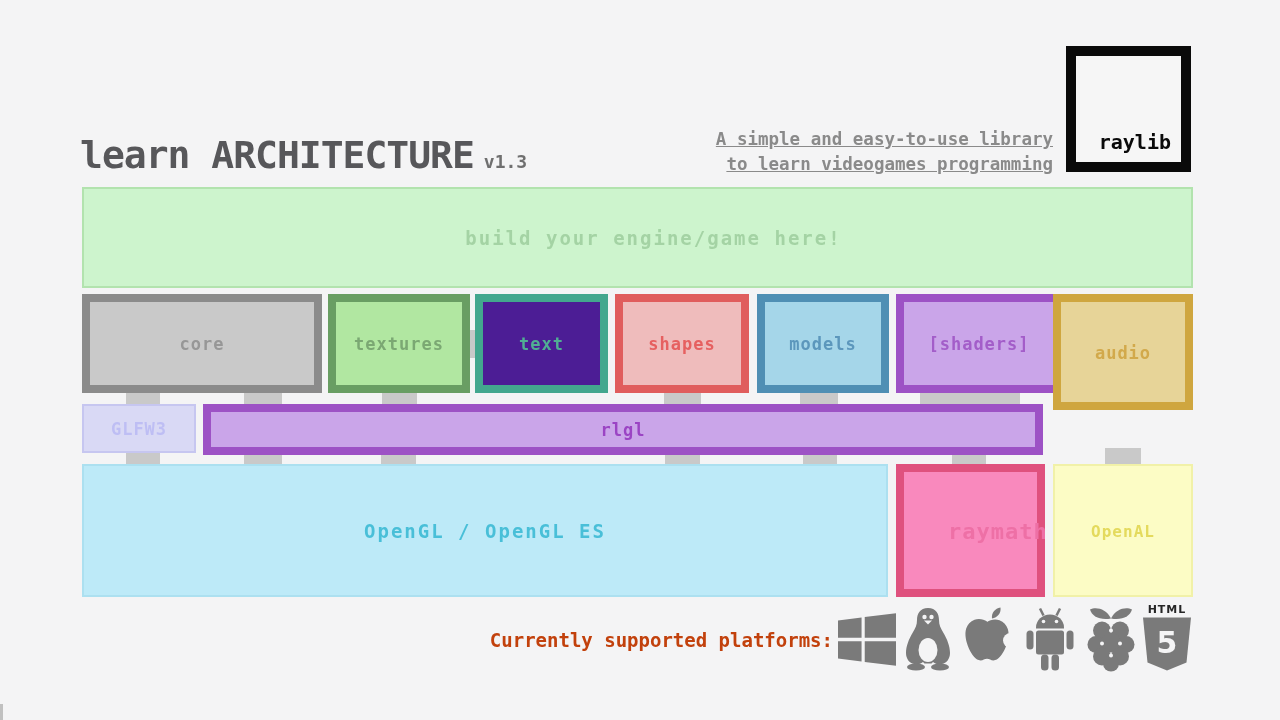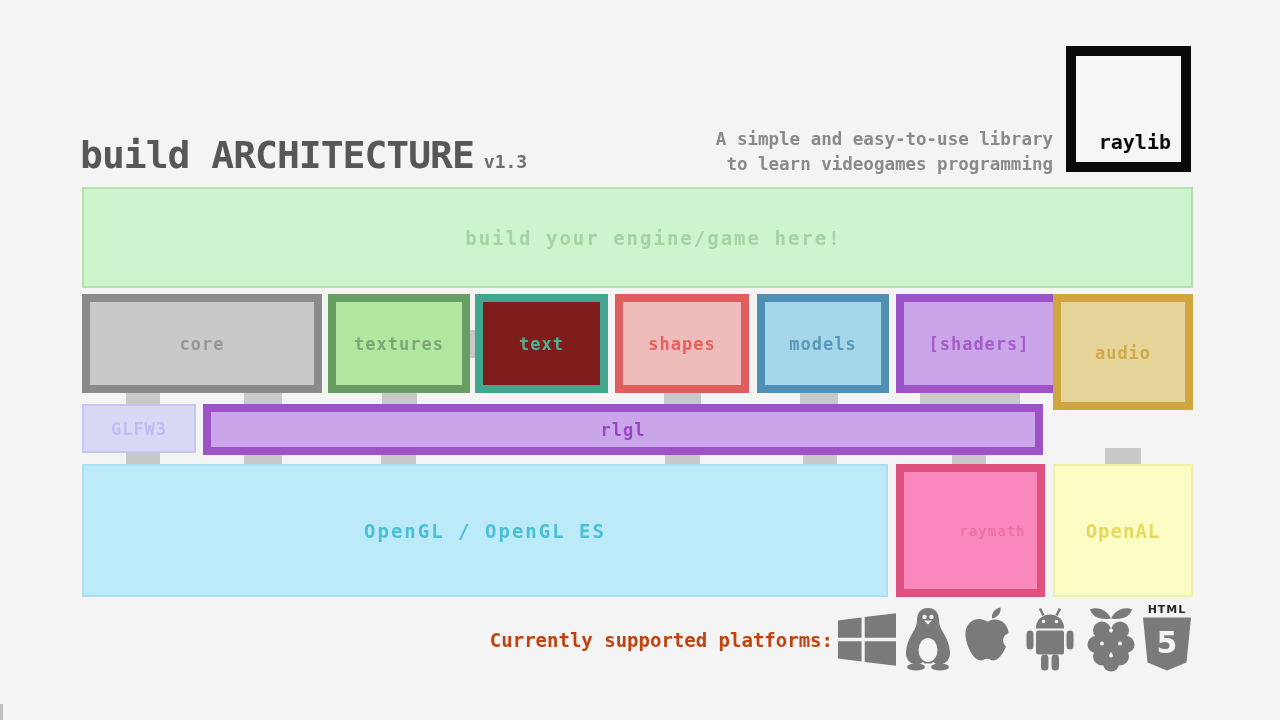--- a/index.html
+++ b/index.html
@@ -10,21 +10,21 @@
   }
   .abs{position:absolute;}
   
   .title{
     left:80px; top:133px; font-size:38px; font-weight:bold; color:#57575a;
     letter-spacing:-1px; white-space:nowrap;
   }
   .version{font-size:18px; font-weight:bold; color:#6f6f6f; letter-spacing:0; margin-left:10px;}
   .tagline{
     right:227px; top:127px; text-align:right; font-size:17.5px; font-weight:bold;
-    color:#8a8a8a; line-height:25px; white-space:nowrap; letter-spacing:0;
+    color:#8a8a8a; line-height:25px; white-space:nowrap; letter-spacing:0;text-decoration:underline;
   }
   .logo{
     left:1066px; top:46px; width:125px; height:126px; box-sizing:border-box;
     border:10px solid #0a0a0a; background:#f6f6f6;
   }
   .logo-label{
     position:absolute; right:10px; bottom:8px; font-size:20px; font-weight:bold; color:#0a0a0a;
   }
   
   .box{box-sizing:border-box; z-index:2;}
@@ -44,23 +44,23 @@
   .mb-audio   {left:1053px;width:140px; height:116px;}
   .mrow .lbl{font-size:17px;}
   .mb-audio .lbl{top:41px; transform:none;}
   .glfw{left:82px; top:404px; width:114px; height:49px; border:2px solid;}
   .glfw .lbl{font-size:17px;}
   .rlgl{left:203px; top:404px; width:840px; height:51px; border:8px solid;}
   .rlgl .lbl{font-size:17px;}
   .opengl{left:82px; top:464px; width:806px; height:133px; border:2px solid;}
   .opengl .lbl{font-size:19px; letter-spacing:2px;}
   .raymath{left:896px; top:464px; width:149px; height:133px; border:8px solid;}
-  .raymath .lbl{font-size:14px;margin-left:44px;}
+  .raymath .lbl{font-size:22px;margin-left:44px;}
   .openal{left:1053px; top:464px; width:140px; height:133px; border:2px solid;}
-  .openal .lbl{font-size:19px;}
+  .openal .lbl{font-size:16px;}
   
   .tab{position:absolute; background:#c9c9c9; z-index:1;}
   .rowA{top:385px; height:22px;}
   .rowB{top:448px; height:20px;}
   
   .platforms-label{
     right:447px; top:629px; font-size:19px; font-weight:bold; color:#c2410c;
     white-space:nowrap; letter-spacing:0;
   }
   .picon{position:absolute;}
@@ -76,21 +76,21 @@
     font-family:"DejaVu Sans", sans-serif;
   }
   .edge-artifact{left:0; top:704px; width:3px; height:16px; background:#c0c0c0;}
 </style>
 </head>
 <body>
 
 <div id="stage">
 
   <div class="abs title">
-    <span>build ARCHITECTURE</span><span class="version">v1.3</span>
+    <span>learn ARCHITECTURE</span><span class="version">v1.3</span>
   </div>
   <div class="abs tagline">
     <div>A simple and easy-to-use library</div>
     <div>to learn videogames programming</div>
   </div>
   <div class="abs logo">
     <div class="logo-label">raylib</div>
   </div>
 
   <div class="tab rowA" style="left:126px;width:34px;"></div>
@@ -112,21 +112,21 @@
   <div class="abs box banner" style="background-color: rgb(205, 244, 205); border-color: rgb(178, 227, 174); color: rgb(164, 211, 164);">
     <div class="lbl">build your engine/game here!</div>
   </div>
 
   <div class="abs box mrow mb-core" style="background-color: rgb(201, 201, 201); border-color: rgb(139, 139, 139); color: rgb(151, 151, 151);">
     <div class="lbl">core</div>
   </div>
   <div class="abs box mrow mb-textures" style="background-color: rgb(177, 231, 161); border-color: rgb(105, 158, 99); color: rgb(123, 168, 115);">
     <div class="lbl">textures</div>
   </div>
-  <div class="abs box mrow mb-text" style="background-color: #7f1d1d; border-color: rgb(67, 167, 142); color: rgb(80, 174, 147); padding-left: 33px;">
+  <div class="abs box mrow mb-text" style="background-color: #4c1d95; border-color: rgb(67, 167, 142); color: rgb(80, 174, 147); padding-left: 33px;">
     <div class="lbl">text</div>
   </div>
   <div class="abs box mrow mb-shapes" style="background-color: rgb(239, 188, 188); border-color: rgb(224, 93, 93); color: rgb(230, 96, 96);">
     <div class="lbl">shapes</div>
   </div>
   <div class="abs box mrow mb-models" style="background-color: rgb(165, 214, 233); border-color: rgb(79, 143, 180); color: rgb(92, 151, 188);">
     <div class="lbl">models</div>
   </div>
   <div class="abs box mrow mb-shaders" style="background-color: rgb(202, 165, 233); border-color: rgb(157, 82, 197); color: rgb(163, 93, 201);">
     <div class="lbl">[shaders]</div>

